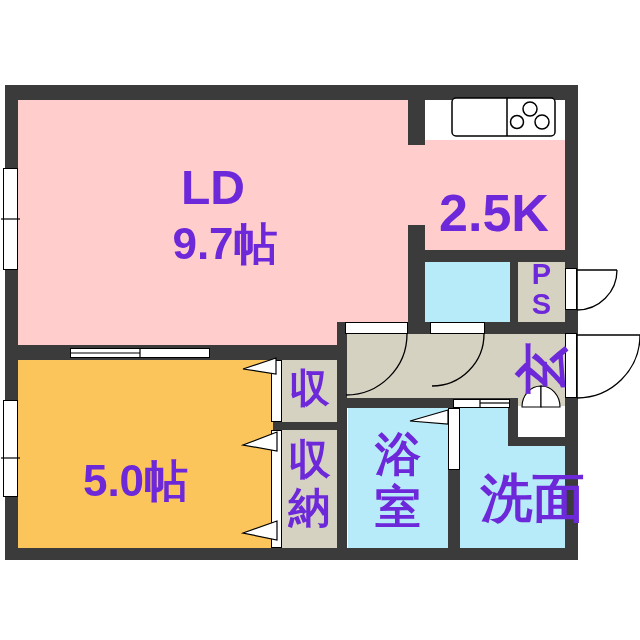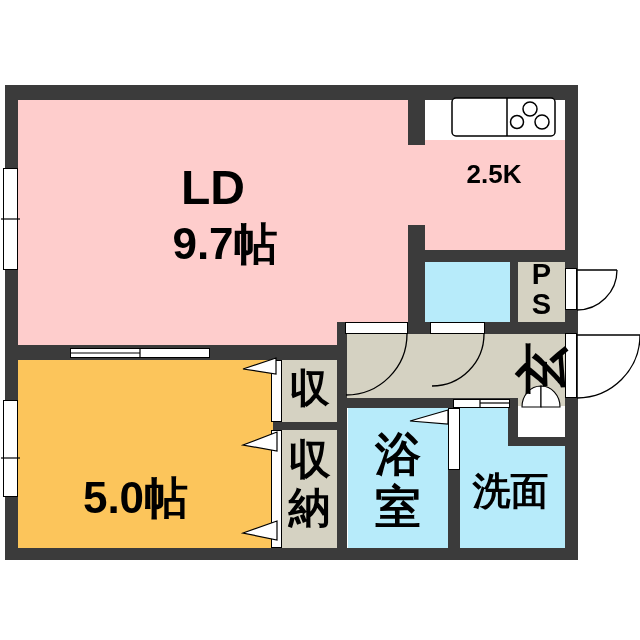--- a/index.html
+++ b/index.html
@@ -7,21 +7,21 @@
           font-family:"Liberation Sans","DejaVu Sans",sans-serif;}
   .abs{position:absolute;}
   .wall{position:absolute;background:#3b3b3b;}
   .room{position:absolute;}
   .pink{background:#fecdcc;}
   .yellow{background:#fcc55b;}
   .cyan{background:#b7ebfa;}
   .beige{background:#d5d2c2;}
   .white{background:#ffffff;}
   .doorbar{position:absolute;background:#ffffff;border:1px solid #000;box-sizing:border-box;}
-  .label{position:absolute;color:#000000;font-weight:bold;text-align:center;line-height:1;white-space:pre-line;}
+  .label{position:absolute;color:#6d28d9;font-weight:bold;text-align:center;line-height:1;white-space:pre-line;}
   svg.overlay{position:absolute;left:0;top:0;width:640px;height:640px;pointer-events:none;}
 </style>
 </head>
 <body>
 
 <div id="canvas">
 
   <div class="room pink" style="left:18px;top:100px;width:390px;height:248px;"></div>
   <div class="room white" style="left:423px;top:93px;width:142px;height:47px;"></div>
   <div class="abs" style="left:423px;top:93px;width:142px;height:5px;background:#9b9b9b;"></div>
@@ -102,31 +102,31 @@
 
     <g>
       <path d="M 522 407 A 19 21 0 0 1 541 386 L 541 407 Z" fill="#fff" stroke="#000" stroke-width="1.1"></path>
       <path d="M 560 407 A 19 21 0 0 0 541 386 L 541 407 Z" fill="#fff" stroke="#000" stroke-width="1.1"></path>
     </g>
   </svg>
 
   <div class="label" style="left:18px;top:164px;width:390px;font-size:48px;">LD</div>
   <div class="label" style="left:18px;top:222px;width:390px;font-size:44px;padding-left:12px;">9.7帖</div>
 
-  <div class="label" style="left:423px;top:161px;width:142px;font-size:26px;">2.5K</div>
+  <div class="label" style="left:423px;top:187px;width:142px;font-size:52px;">2.5K</div>
 
 
   <div class="label" style="left:518px;top:260px;width:47px;font-size:29px;line-height:1.03;"><span style="display:block">P</span><span style="display:block">S</span></div>
 
   <div class="label" style="left:512px;top:338px;width:60px;height:60px;font-size:52px;line-height:60px;transform:rotate(-90deg);">玄</div>
 
-  <div class="label" style="left:18px;top:459px;width:235px;font-size:44px;margin-top:17px;">5.0帖</div>
+  <div class="label" style="left:18px;top:459px;width:235px;font-size:44px;">5.0帖</div>
 
   <div class="label" style="left:282px;top:368px;width:55px;font-size:40px;">収</div>
   <div class="label" style="left:282px;top:436px;width:55px;font-size:42px;line-height:1.15;">収
 納</div>
 
   <div class="label" style="left:348px;top:428px;width:100px;font-size:46px;line-height:1.15;">浴
 室</div>
 
-  <div class="label" style="left:448px;top:472px;width:125px;font-size:38px;">洗面</div>
+  <div class="label" style="left:470px;top:472px;width:125px;font-size:52px;">洗面</div>
 
 </div>
 
 </body></html>

